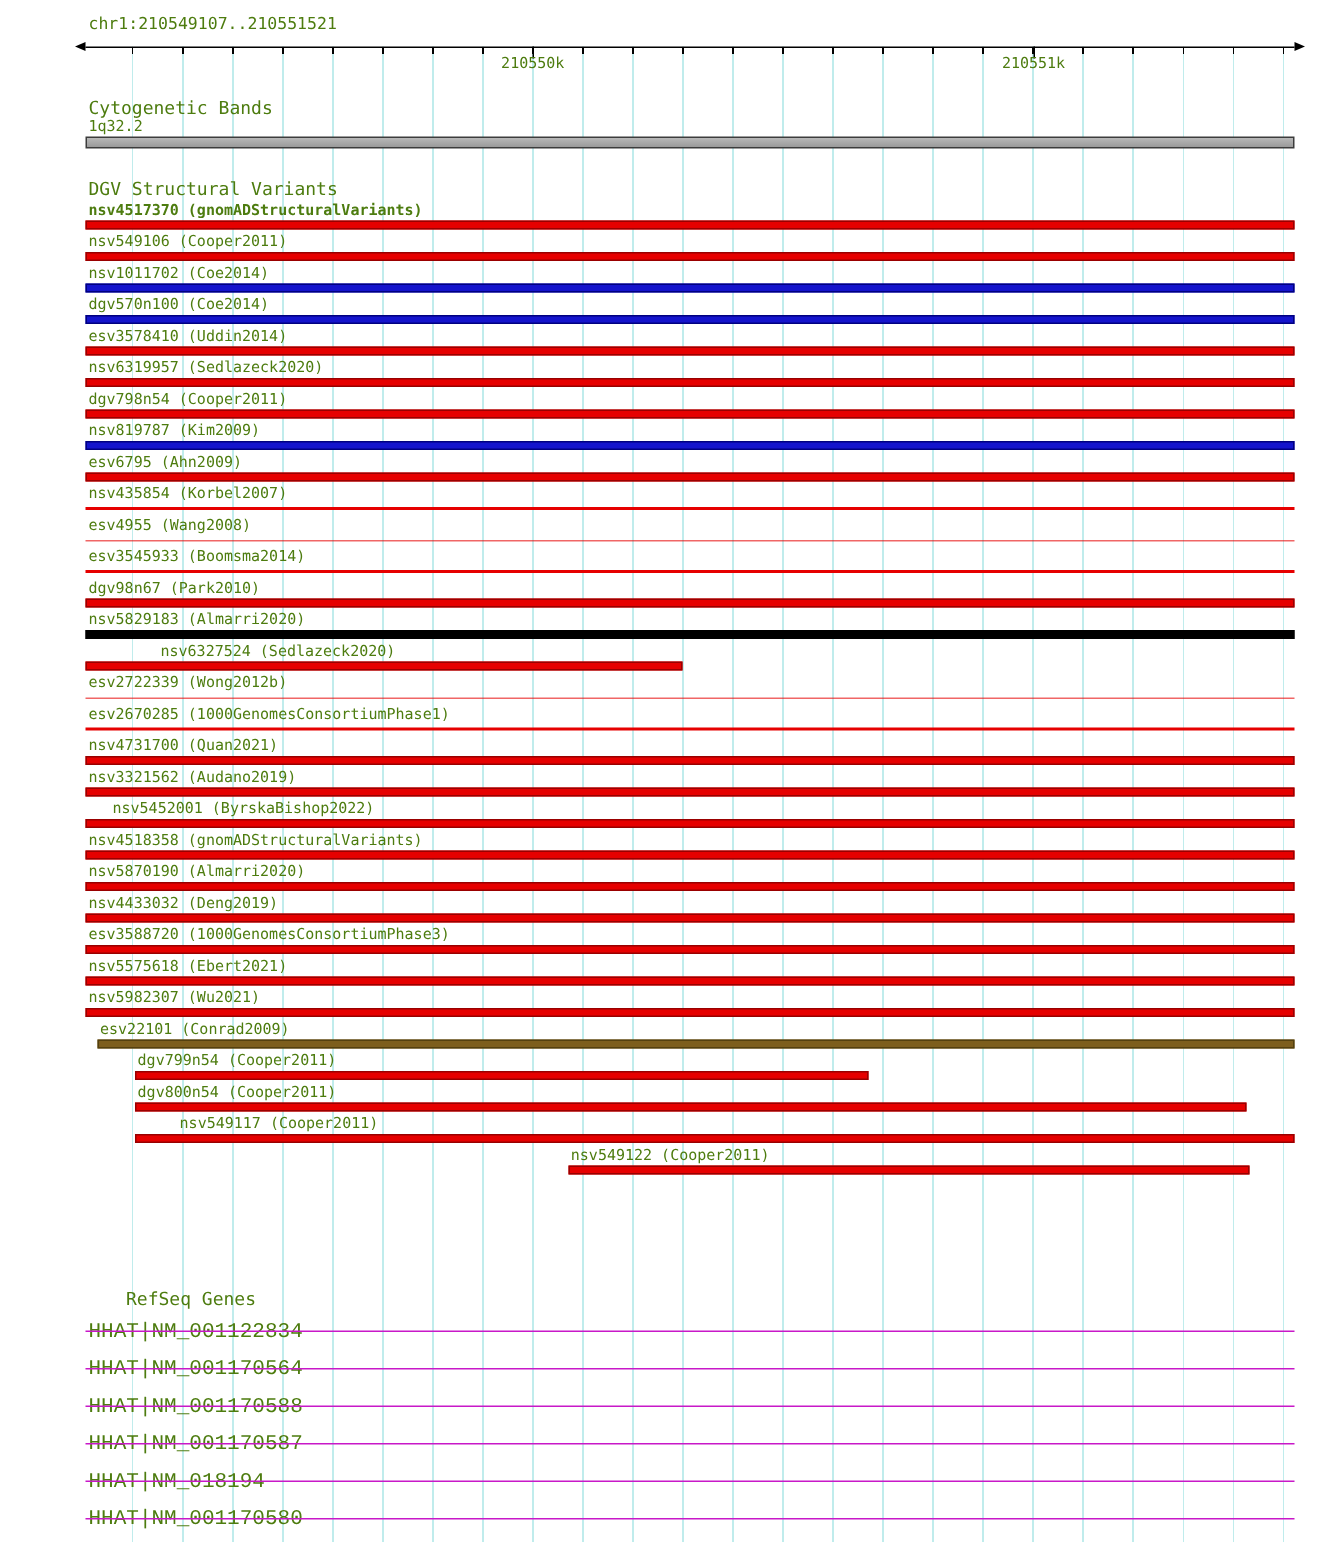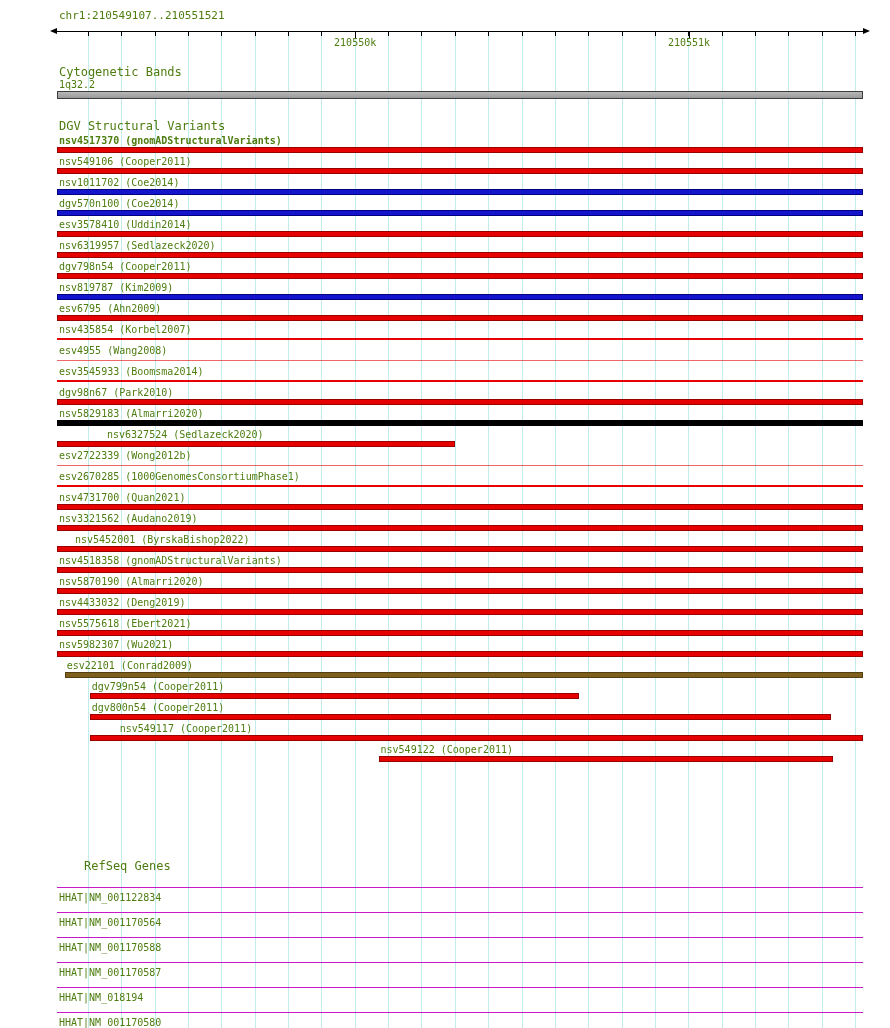--- a/index.html
+++ b/index.html
@@ -52,21 +52,21 @@
   .shape-line     { top: 15px; height: 2px; }
   .shape-hairline { top: 16px; height: 1px; opacity: 0.6; }
   .color-red   { background: var(--c-red);   border-color: var(--c-red_border); }
   .color-blue  { background: var(--c-blue);  border-color: var(--c-blue_border); }
   .color-black { background: var(--c-black); border-color: var(--c-black); }
   .color-brown { background: var(--c-brown); border-color: var(--c-brown_border); }
 
   #refseq-header { left: 59px; top: 859px; padding-left: 25px; }
   #gene-rows { left: 57px; top: 874px; width: 806px; }
   .gene-row { position: relative; height: 25px; }
-  .gene-label { position: absolute; top: 18px; left: 2px; font-size: 10px; white-space: nowrap; }
+  .gene-label { position: absolute; top: 6px; left: 2px; font-size: 14px; white-space: nowrap; font-family: Liberation Mono, monospace; }
   .gene-line { position: absolute; top: 13px; height: 1px; background: var(--c-gene); }
 </style>
 </head>
 <body>
 
 <div id="screen">
   <div id="gridlines"></div>
 
   <div class="layer" id="region-label">chr1:210549107..210551521</div>
 
@@ -196,20 +196,24 @@
   <div class="variant-row">
     <div class="variant-label" style="left: calc(0% + 2px);">nsv5870190 (Almarri2020)</div>
     <div class="variant-bar shape-box color-red" style="left: 0%; width: 100%;"></div>
   </div>
 
   <div class="variant-row">
     <div class="variant-label" style="left: calc(0% + 2px);">nsv4433032 (Deng2019)</div>
     <div class="variant-bar shape-box color-red" style="left: 0%; width: 100%;"></div>
   </div>
 
+  <div class="variant-row">
+    <div class="variant-label" style="left: calc(0% + 2px);">esv3588720 (1000GenomesConsortiumPhase3)</div>
+    <div class="variant-bar shape-box color-red" style="left: 0%; width: 100%;"></div>
+  </div>
 
   <div class="variant-row">
     <div class="variant-label" style="left: calc(0% + 2px);">nsv5575618 (Ebert2021)</div>
     <div class="variant-bar shape-box color-red" style="left: 0%; width: 100%;"></div>
   </div>
 
   <div class="variant-row">
     <div class="variant-label" style="left: calc(0% + 2px);">nsv5982307 (Wu2021)</div>
     <div class="variant-bar shape-box color-red" style="left: 0%; width: 100%;"></div>
   </div>

